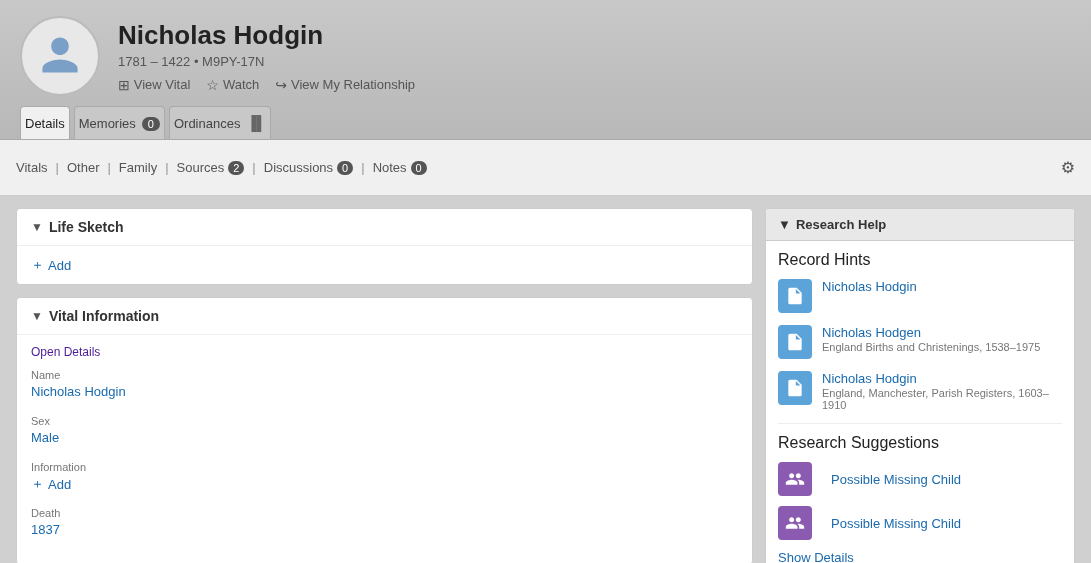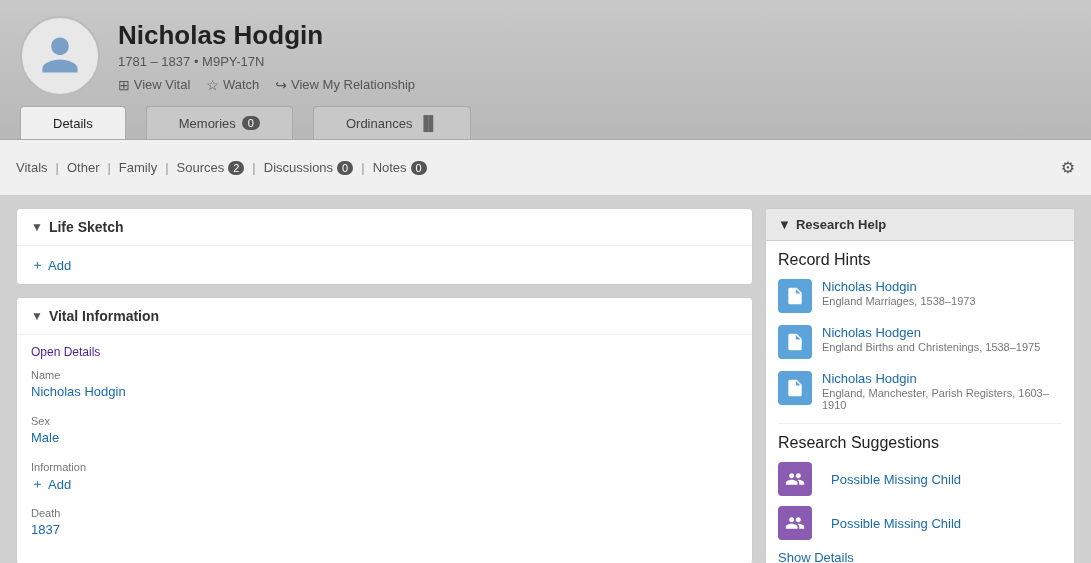--- a/index.html
+++ b/index.html
@@ -35,30 +35,30 @@
       color: #555; font-size: 13px; cursor: pointer; text-decoration: none;
     }
     .action-icon { font-size: 14px; }
 
     
     .main-tabs {
       display: flex; gap: 0;
       margin-top: 6px;
     }
     .main-tab {
-      padding: 8px 32px;
+      padding: 8px 4px;
       background: #c8c8c8;
       border: 1px solid #aaa;
       border-bottom: none;
       border-radius: 4px 4px 0 0;
       cursor: pointer;
       font-size: 13px;
       color: #444;
-      margin-right: 20px;
-      display: flex; align-items: center; gap: 6px;
+      margin-right: 4px;
+      display: flex; align-items: flex-end; gap: 6px;
     }
     .main-tab.active {
       background: #f0f0f0;
       border-color: #aaa;
       font-weight: 500;
       color: #222;
     }
     .tab-badge {
       background: #555;
       color: white;
@@ -182,21 +182,21 @@
   <div class="header-top">
     <div class="avatar-circle">
       <div class="avatar-icon">
         <svg width="44" height="44" viewBox="0 0 24 24">
           <path d="M12 12c2.7 0 4.8-2.1 4.8-4.8S14.7 2.4 12 2.4 7.2 4.5 7.2 7.2 9.3 12 12 12zm0 2.4c-3.2 0-9.6 1.6-9.6 4.8v2.4h19.2v-2.4c0-3.2-6.4-4.8-9.6-4.8z"></path>
         </svg>
       </div>
     </div>
     <div class="person-info">
       <div class="person-name">Nicholas Hodgin</div>
-      <div class="person-dates">1781 – 1837 • M9PY-17N</div>
+      <div class="person-dates">1781 – 1422 • M9PY-17N</div>
       <div class="person-actions">
         <a class="action-link">
           <span class="action-icon">⊞</span>
           <span>View Vital</span>
         </a>
         <a class="action-link">
           <span class="action-icon">☆</span>
           <span>Watch</span>
         </a>
         <a class="action-link">
@@ -316,21 +316,20 @@
         <div class="section-title">Record Hints</div>
 
         <div class="hint-item">
           <div class="hint-icon">
             <svg width="20" height="20" viewBox="0 0 24 24">
               <path d="M14 2H6c-1.1 0-2 .9-2 2v16c0 1.1.9 2 2 2h12c1.1 0 2-.9 2-2V8l-6-6zm-1 7V3.5L18.5 9H13z"></path>
             </svg>
           </div>
           <div class="hint-text">
             <div class="hint-name">Nicholas Hodgin</div>
-            <div class="hint-desc">England Marriages, 1538–1973</div>
           </div>
         </div>
 
         <div class="hint-item">
           <div class="hint-icon">
             <svg width="20" height="20" viewBox="0 0 24 24">
               <path d="M14 2H6c-1.1 0-2 .9-2 2v16c0 1.1.9 2 2 2h12c1.1 0 2-.9 2-2V8l-6-6zm-1 7V3.5L18.5 9H13z"></path>
             </svg>
           </div>
           <div class="hint-text">

